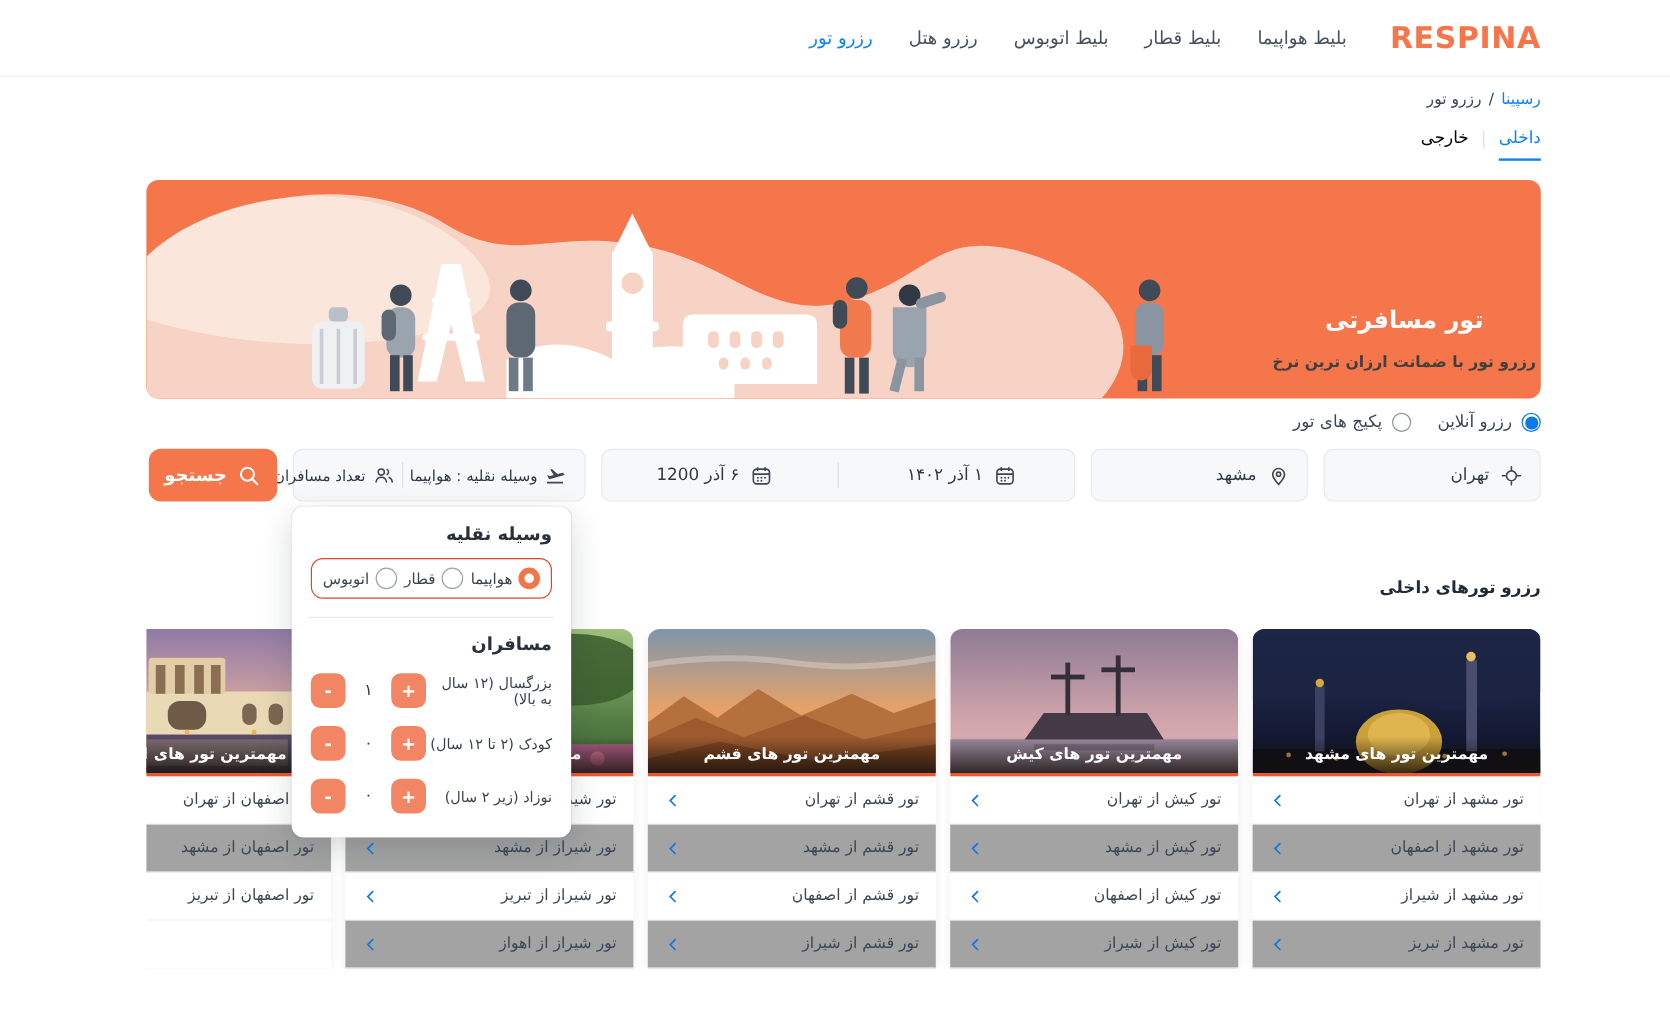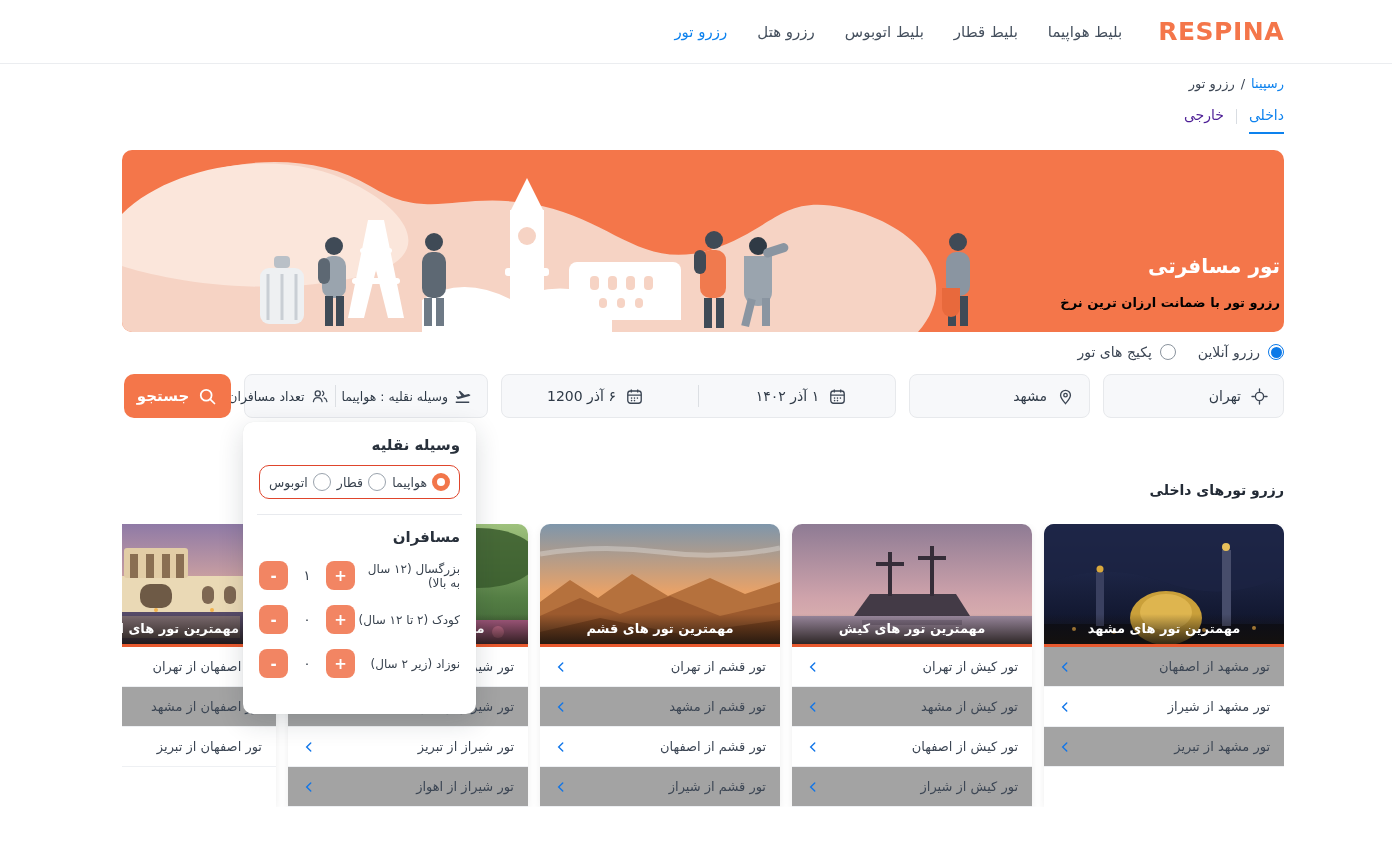--- a/index.html
+++ b/index.html
@@ -13,30 +13,30 @@
   .main-nav { display:flex; align-items:center; gap:30px; margin-right:36px; }
   .nav-item { font-size:15px; color:#45505e; text-decoration:none; cursor:pointer; white-space:nowrap; }
   .nav-item.active { color:#0d82ee; }
 
   .content { margin-right:108px; margin-left:122px; position:relative; }
 
   
   .breadcrumb { margin-top:12px; display:flex; align-items:center; gap:6px; font-size:13px; color:#3c4654; }
   .breadcrumb a { color:#0d82ee; text-decoration:none; cursor:pointer; }
   .tabs { margin-top:16px; display:flex; align-items:flex-start; font-size:14px; }
-  .tab { color:#4c1d95; text-decoration:none; cursor:pointer; padding-bottom:9px; }
+  .tab { color:#000000; text-decoration:none; cursor:pointer; padding-bottom:9px; }
   .tab.active { color:#0d82ee; border-bottom:2px solid #0d82ee; }
   .tab-sep { width:1px; height:15px; background:#d9dde2; margin:2px 12px 0; }
 
   
   .banner { margin-top:16px; height:182px; background:#f4764a; border-radius:10px; position:relative; overflow:hidden; }
   .banner-illu { position:absolute; right:auto; left:0; top:0; }
   .banner-text { position:absolute; left:auto; right:4px; top:104px; text-align:right; }
-  .banner-title { color:#fff; font-size:20px; font-weight:700; }
-  .banner-subtitle { color:#000000; font-size:13px; font-weight:700; margin-top:17px; }
+  .banner-title { color:#fff; font-size:20px; font-weight:700;text-align:center; }
+  .banner-subtitle { color:#404040; font-size:13px; font-weight:700; margin-top:17px; }
 
   
   .booking-type { margin-top:12px; display:flex; align-items:center; gap:22px; }
   .radio-label { display:flex; align-items:center; gap:8px; font-size:14px; color:#3c4654; cursor:pointer; }
   .radio { width:16px; height:16px; border-radius:50%; flex:none; }
   .radio.off { border:1.5px solid #8b949e; background:#fff; }
   .radio.on-blue { border:1.5px solid #0b79e8; background:#fff; position:relative; }
   .radio.on-blue::after { content:""; position:absolute; inset:1.5px; border-radius:50%; background:#0b79e8; }
 
   
@@ -44,21 +44,21 @@
   .field { height:44px; background:#f7f8fa; border:1px solid #e7e9ec; border-radius:8px; display:flex; align-items:center; padding:0 14px; gap:9px; font-size:14px; color:#2f3a47; cursor:pointer; }
   .field-city { width:181px; }
   .field-dates { width:395px; padding:0; }
   .date-half { flex:1; height:100%; display:flex; align-items:center; justify-content:center; gap:9px; cursor:pointer; }
   .v-div { width:1px; height:22px; background:#dcdfe3; flex:none; }
   .field-vp { width:244px; padding:0 10px; font-size:12.5px; gap:0; }
   .vp-half { display:flex; align-items:center; gap:6px; padding:0 6px; white-space:nowrap; cursor:pointer; }
   .search-btn { width:107px; height:44px; background:#f4764a; border:none; border-radius:10px; color:#fff; font-size:15px; font-weight:700; font-family:inherit; display:flex; align-items:center; justify-content:center; gap:8px; cursor:pointer;text-align:right; }
 
   
-  .dropdown { position:absolute; top:48px; left:121px; width:233px; background:#fff; border-radius:10px; box-shadow:0 8px 26px rgba(25,35,50,.16), 0 0 1px rgba(0,0,0,.1); padding:14px 16px 36px; z-index:30; }
+  .dropdown { position:absolute; top:48px; left:121px; width:233px; background:#fff; border-radius:10px; box-shadow:0 8px 26px rgba(25,35,50,.16), 0 0 1px rgba(0,0,0,.1); padding:14px 16px 20px; z-index:30; }
   .dd-title { font-size:15px; font-weight:700; color:#28303b; }
   .vehicle-options { margin-top:11px; border:1.5px solid #df452c; border-radius:10px; padding:7px 9px; display:flex; align-items:center; justify-content:space-between; }
   .veh-opt { display:flex; align-items:center; gap:5px; font-size:12.5px; color:#39434f; cursor:pointer; }
   .radio-o { width:18px; height:18px; border-radius:50%; flex:none; }
   .radio-o.on { border:5.5px solid #f2764a; background:#fff; }
   .radio-o.off { border:1.5px solid #9aa3ad; background:#fff; }
   .dd-divider { height:1px; background:#e8eaee; margin:15px -2px 13px; }
   .counter-row { margin-top:15px; display:flex; align-items:center; justify-content:space-between; }
   .counter-label { font-size:12px; color:#39434f; }
   .counter-controls { display:flex; align-items:center; gap:13px; }
@@ -323,20 +323,28 @@
               <circle cx="182" cy="23" r="4" fill="#e8c05a"></circle>
               <rect x="52" y="48" width="8" height="54" fill="#3a4060"></rect>
               <circle cx="56" cy="45" r="3.5" fill="#d9a83c"></circle>
               <circle cx="30" cy="105" r="2" fill="#f2b24c"></circle>
                 <circle cx="70" cy="108" r="2" fill="#f2b24c"></circle>
               <circle cx="160" cy="106" r="2" fill="#f2b24c"></circle>
                 <circle cx="210" cy="104" r="2" fill="#f2b24c"></circle>
             </svg>
             <div class="card-caption">مهمترین تور های مشهد</div>
           </div>
+          <a class="card-row">
+            <span>تور مشهد از تهران</span>
+            <span class="chev">
+                <svg width="14" height="14" viewBox="0 0 24 24">
+                  <path d="M15 5 8 12l7 7" fill="none" stroke="#1276e8" stroke-width="2.4" stroke-linecap="round"></path>
+                </svg>
+              </span>
+          </a>
           <a class="card-row alt">
             <span>تور مشهد از اصفهان</span>
             <span class="chev">
                 <svg width="14" height="14" viewBox="0 0 24 24">
                   <path d="M15 5 8 12l7 7" fill="none" stroke="#1276e8" stroke-width="2.4" stroke-linecap="round"></path>
                 </svg>
               </span>
           </a>
           <a class="card-row">
             <span>تور مشهد از شیراز</span>

